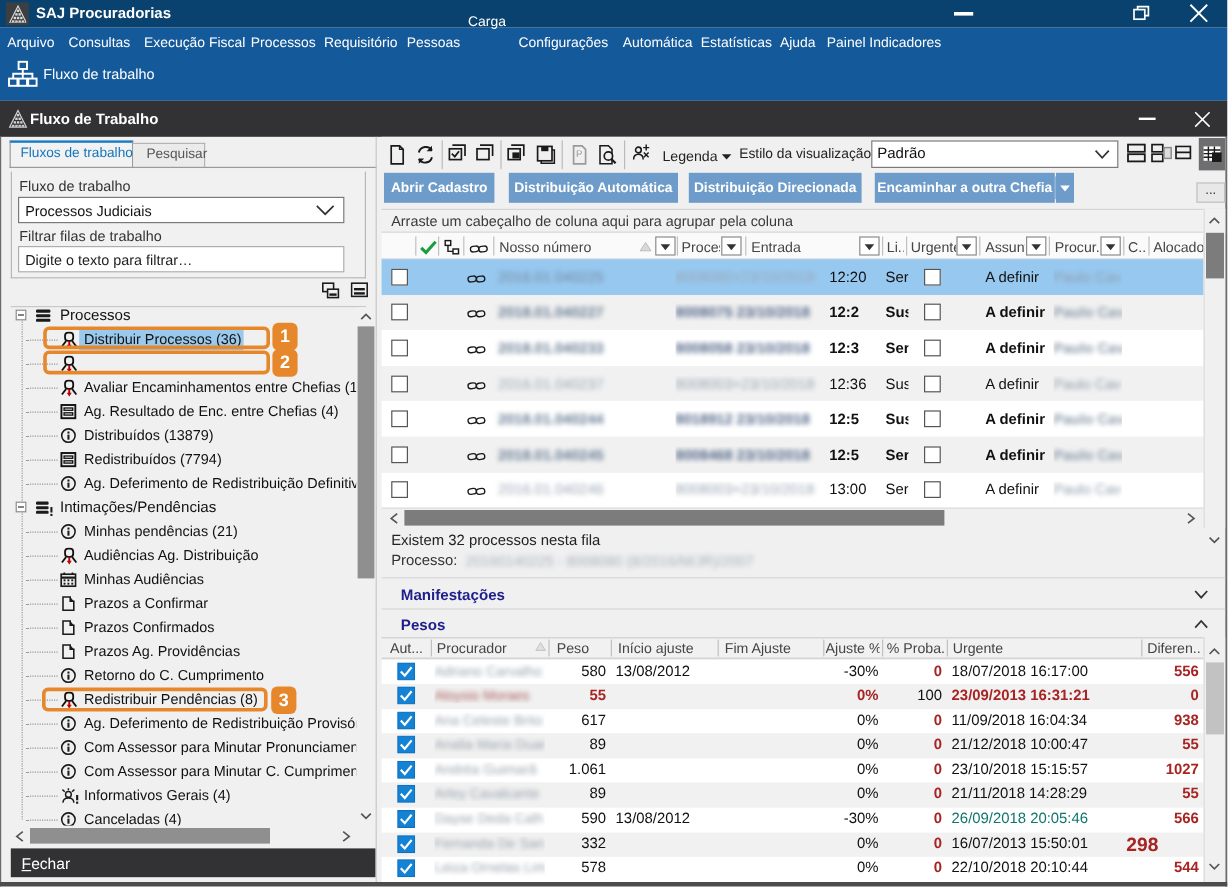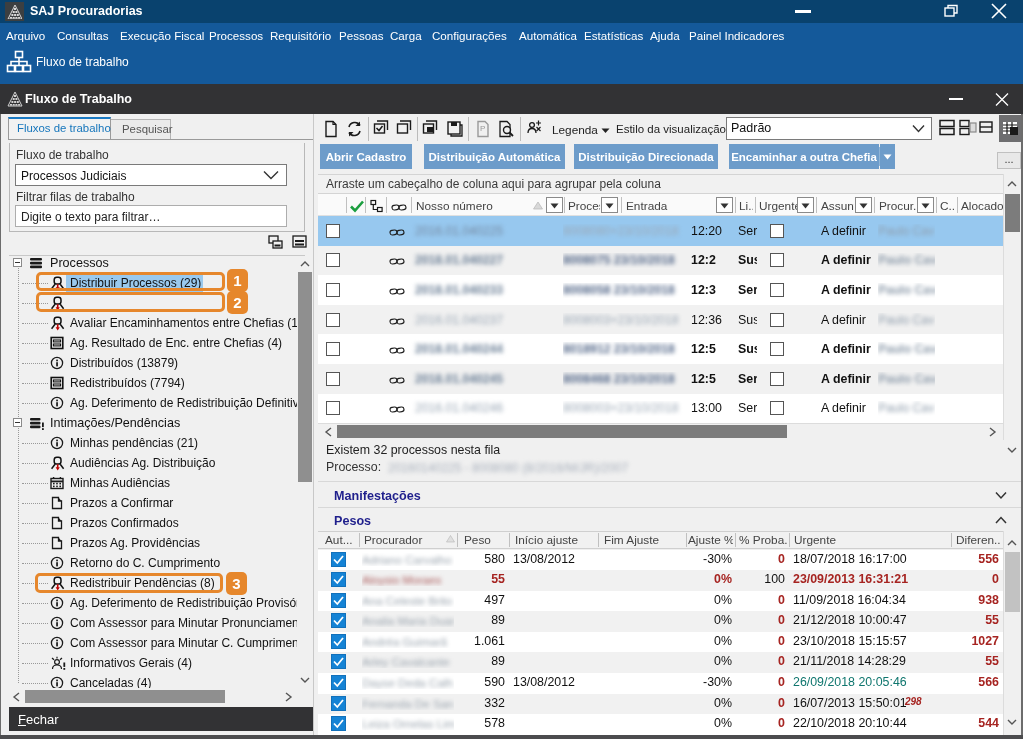--- a/index.html
+++ b/index.html
@@ -39,21 +39,21 @@
       <svg width="20" height="18" viewBox="0 0 20 18" style="">
         <path d="M3 2 L17 16 M17 2 L3 16" stroke="#fff" stroke-width="1.6"></path>
       </svg>
     </div>
 <div style="position:absolute;left:6px;top:29px;height:15px;color:#fff;font-size:11.6px;white-space:nowrap;">Arquivo</div>
 <div style="position:absolute;left:57px;top:29px;height:15px;color:#fff;font-size:11.6px;white-space:nowrap;">Consultas</div>
 <div style="position:absolute;left:120px;top:29px;height:15px;color:#fff;font-size:11.6px;white-space:nowrap;">Execução Fiscal</div>
 <div style="position:absolute;left:209px;top:29px;height:15px;color:#fff;font-size:11.6px;white-space:nowrap;">Processos</div>
 <div style="position:absolute;left:270px;top:29px;height:15px;color:#fff;font-size:11.6px;white-space:nowrap;">Requisitório</div>
 <div style="position:absolute;left:339px;top:29px;height:15px;color:#fff;font-size:11.6px;white-space:nowrap;">Pessoas</div>
-<div style="position:absolute;left:390px;top:29px;height:15px;color:#fff;font-size:11.6px;white-space:nowrap;">Carga</div>
+<div style="position:absolute;left:390px;top:12px;height:15px;color:#fff;font-size:11.6px;white-space:nowrap;">Carga</div>
 <div style="position:absolute;left:432px;top:29px;height:15px;color:#fff;font-size:11.6px;white-space:nowrap;">Configurações</div>
 <div style="position:absolute;left:519px;top:29px;height:15px;color:#fff;font-size:11.6px;white-space:nowrap;">Automática</div>
 <div style="position:absolute;left:584px;top:29px;height:15px;color:#fff;font-size:11.6px;white-space:nowrap;">Estatísticas</div>
 <div style="position:absolute;left:650px;top:29px;height:15px;color:#fff;font-size:11.6px;white-space:nowrap;">Ajuda</div>
 <div style="position:absolute;left:689px;top:29px;height:15px;color:#fff;font-size:11.6px;white-space:nowrap;">Painel Indicadores</div>
 <div style="position:absolute;left:6px;top:50px;width:24px;height:22px;">
       <svg width="26" height="24" viewBox="0 0 26 24" style="">
         <rect x="9.5" y="1.5" width="7" height="6" fill="none" stroke="#fff" stroke-width="1.6"></rect>
         <rect x="1.5" y="15.5" width="7" height="6" fill="none" stroke="#fff" stroke-width="1.6"></rect>
         <rect x="9.5" y="15.5" width="7" height="6" fill="none" stroke="#fff" stroke-width="1.6"></rect>
@@ -137,21 +137,21 @@
 <div style="position:absolute;left:66px;top:274px;width:137px;height:18px;background:#9ac9ee;"></div>
 <div style="position:absolute;left:50px;top:276px;width:16px;height:14px;">
       <svg width="15" height="15" viewBox="0 0 15 15" style="">
         <rect x="4.2" y="1.2" width="6.8" height="6.8" rx="2.6" fill="none" stroke="#111" stroke-width="1.5"></rect>
         <line x1="5" y1="8.3" x2="1.6" y2="12.8" stroke="#111" stroke-width="1.5"></line>
         <line x1="10.2" y1="8.3" x2="13.6" y2="12.8" stroke="#111" stroke-width="1.5"></line>
         <rect x="6.9" y="8.2" width="1.6" height="3.6" fill="#c00000"></rect>
         <path d="M5.6 11.3 L9.8 11.3 L7.7 14.4 Z" fill="#c00000"></path>
       </svg>
     </div>
-<div style="position:absolute;left:70px;top:276px;width:227px;height:15px;color:#111;font-size:12px;white-space:nowrap;overflow:hidden;">Distribuir Processos (29)</div>
+<div style="position:absolute;left:70px;top:276px;width:227px;height:15px;color:#111;font-size:12px;white-space:nowrap;overflow:hidden;">Distribuir Processos (36)</div>
 <div style="position:absolute;left:22px;top:303px;width:26px;height:1px;border-top:1px dotted #999;"></div>
 <div style="position:absolute;left:50px;top:296px;width:16px;height:14px;">
       <svg width="15" height="15" viewBox="0 0 15 15" style="">
         <rect x="4.2" y="1.2" width="6.8" height="6.8" rx="2.6" fill="none" stroke="#111" stroke-width="1.5"></rect>
         <line x1="5" y1="8.3" x2="1.6" y2="12.8" stroke="#111" stroke-width="1.5"></line>
         <line x1="10.2" y1="8.3" x2="13.6" y2="12.8" stroke="#111" stroke-width="1.5"></line>
         <rect x="6.9" y="8.2" width="1.6" height="3.6" fill="#c00000"></rect>
         <path d="M5.6 11.3 L9.8 11.3 L7.7 14.4 Z" fill="#c00000"></path>
       </svg>
     </div>
@@ -779,21 +779,21 @@
 <div style="position:absolute;left:793px;top:572px;width:160px;height:15px;color:#a62421;font-weight:bold;font-size:12.4px;">23/09/2013 16:31:21</div>
 <div style="position:absolute;left:905px;top:572px;width:94px;height:15px;color:#a62421;font-weight:bold;font-size:12.4px;text-align:right;">0</div>
 <div style="position:absolute;left:318px;top:591px;width:685px;height:21px;background:#fff;"></div>
 <div style="position:absolute;left:331px;top:593px;width:15px;height:15px;">
       <svg width="15" height="15" viewBox="0 0 15 15" style="">
         <rect x="0.5" y="0.5" width="14" height="14" fill="#1583d5" stroke="#1271bb"></rect>
         <path d="M3 7.5 L6.3 11 L12 4" fill="none" stroke="#fff" stroke-width="1.8"></path>
       </svg>
     </div>
 <div style="position:absolute;left:362px;top:594px;width:92px;height:13px;color:#99a3ad;font-size:11.6px;white-space:nowrap;overflow:hidden;"><span class="blur1">Ana Celeste Brito</span></div>
-<div style="position:absolute;left:457px;top:593px;width:48px;height:15px;color:#111;font-weight:normal;font-size:12.4px;text-align:right;">497</div>
+<div style="position:absolute;left:457px;top:593px;width:48px;height:15px;color:#111;font-weight:normal;font-size:12.4px;text-align:right;">617</div>
 <div style="position:absolute;left:513px;top:593px;width:85px;height:15px;color:#111;font-size:12.4px;"></div>
 <div style="position:absolute;left:640px;top:593px;width:92px;height:15px;color:#111;font-weight:normal;font-size:12.4px;text-align:right;">0%</div>
 <div style="position:absolute;left:700px;top:593px;width:85px;height:15px;color:#a62421;font-weight:bold;font-size:12.4px;text-align:right;">0</div>
 <div style="position:absolute;left:793px;top:593px;width:160px;height:15px;color:#111;font-weight:normal;font-size:12.4px;">11/09/2018 16:04:34</div>
 <div style="position:absolute;left:905px;top:593px;width:94px;height:15px;color:#a62421;font-weight:bold;font-size:12.4px;text-align:right;">938</div>
 <div style="position:absolute;left:318px;top:611px;width:685px;height:21px;background:#f1f1f1;"></div>
 <div style="position:absolute;left:331px;top:613px;width:15px;height:15px;">
       <svg width="15" height="15" viewBox="0 0 15 15" style="">
         <rect x="0.5" y="0.5" width="14" height="14" fill="#1583d5" stroke="#1271bb"></rect>
         <path d="M3 7.5 L6.3 11 L12 4" fill="none" stroke="#fff" stroke-width="1.8"></path>
@@ -854,21 +854,21 @@
         <rect x="0.5" y="0.5" width="14" height="14" fill="#1583d5" stroke="#1271bb"></rect>
         <path d="M3 7.5 L6.3 11 L12 4" fill="none" stroke="#fff" stroke-width="1.8"></path>
       </svg>
     </div>
 <div style="position:absolute;left:362px;top:697px;width:92px;height:13px;color:#99a3ad;font-size:11.6px;white-space:nowrap;overflow:hidden;"><span class="blur1">Fernanda De San</span></div>
 <div style="position:absolute;left:457px;top:696px;width:48px;height:15px;color:#111;font-weight:normal;font-size:12.4px;text-align:right;">332</div>
 <div style="position:absolute;left:513px;top:696px;width:85px;height:15px;color:#111;font-size:12.4px;"></div>
 <div style="position:absolute;left:640px;top:696px;width:92px;height:15px;color:#111;font-weight:normal;font-size:12.4px;text-align:right;">0%</div>
 <div style="position:absolute;left:700px;top:696px;width:85px;height:15px;color:#a62421;font-weight:bold;font-size:12.4px;text-align:right;">0</div>
 <div style="position:absolute;left:793px;top:696px;width:160px;height:15px;color:#111;font-weight:normal;font-size:12.4px;">16/07/2013 15:50:01</div>
-<div style="position:absolute;left:905px;top:696px;width:94px;height:15px;color:#a62421;font-weight:bold;font-size:10px;text-align:left;font-style:italic;">298</div>
+<div style="position:absolute;left:905px;top:696px;width:94px;height:15px;color:#a62421;font-weight:bold;font-size:16px;text-align:center;">298</div>
 <div style="position:absolute;left:318px;top:714px;width:685px;height:21px;background:#fff;"></div>
 <div style="position:absolute;left:331px;top:716px;width:15px;height:15px;">
       <svg width="15" height="15" viewBox="0 0 15 15" style="">
         <rect x="0.5" y="0.5" width="14" height="14" fill="#1583d5" stroke="#1271bb"></rect>
         <path d="M3 7.5 L6.3 11 L12 4" fill="none" stroke="#fff" stroke-width="1.8"></path>
       </svg>
     </div>
 <div style="position:absolute;left:362px;top:717px;width:92px;height:13px;color:#99a3ad;font-size:11.6px;white-space:nowrap;overflow:hidden;"><span class="blur1">Leiza Ornelas Lim</span></div>
 <div style="position:absolute;left:457px;top:716px;width:48px;height:15px;color:#111;font-weight:normal;font-size:12.4px;text-align:right;">578</div>
 <div style="position:absolute;left:513px;top:716px;width:85px;height:15px;color:#111;font-size:12.4px;"></div>

